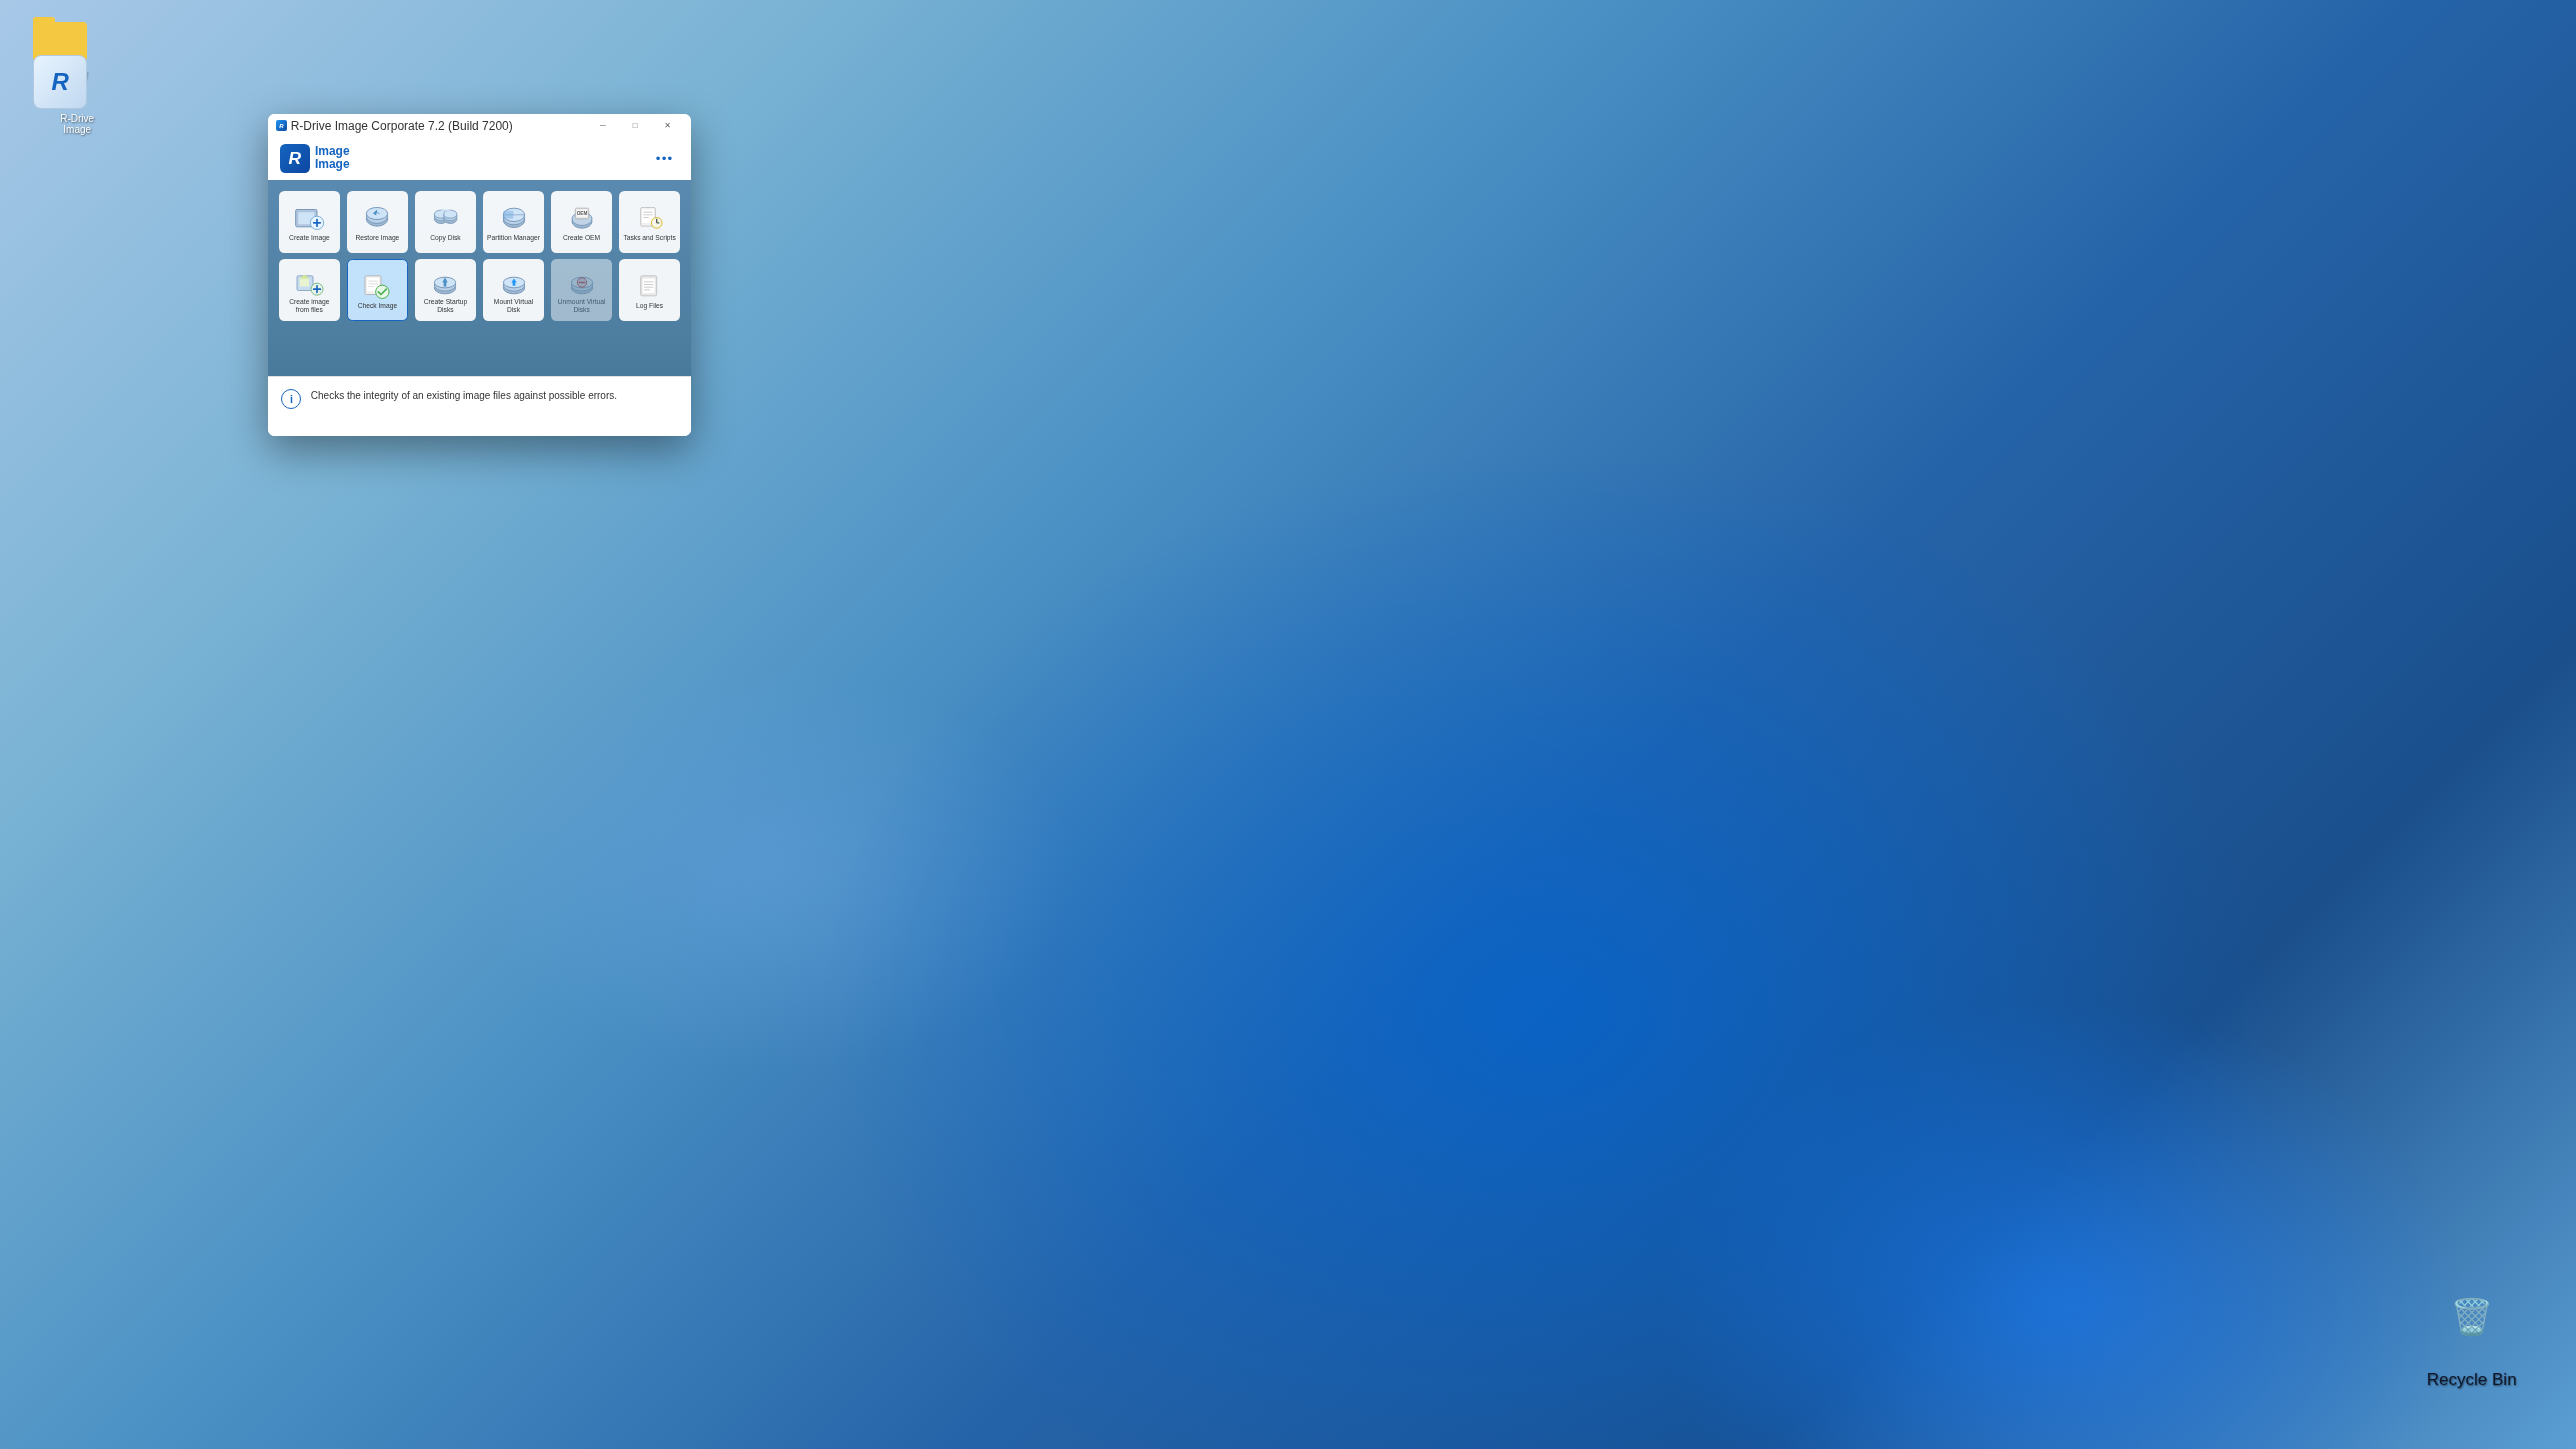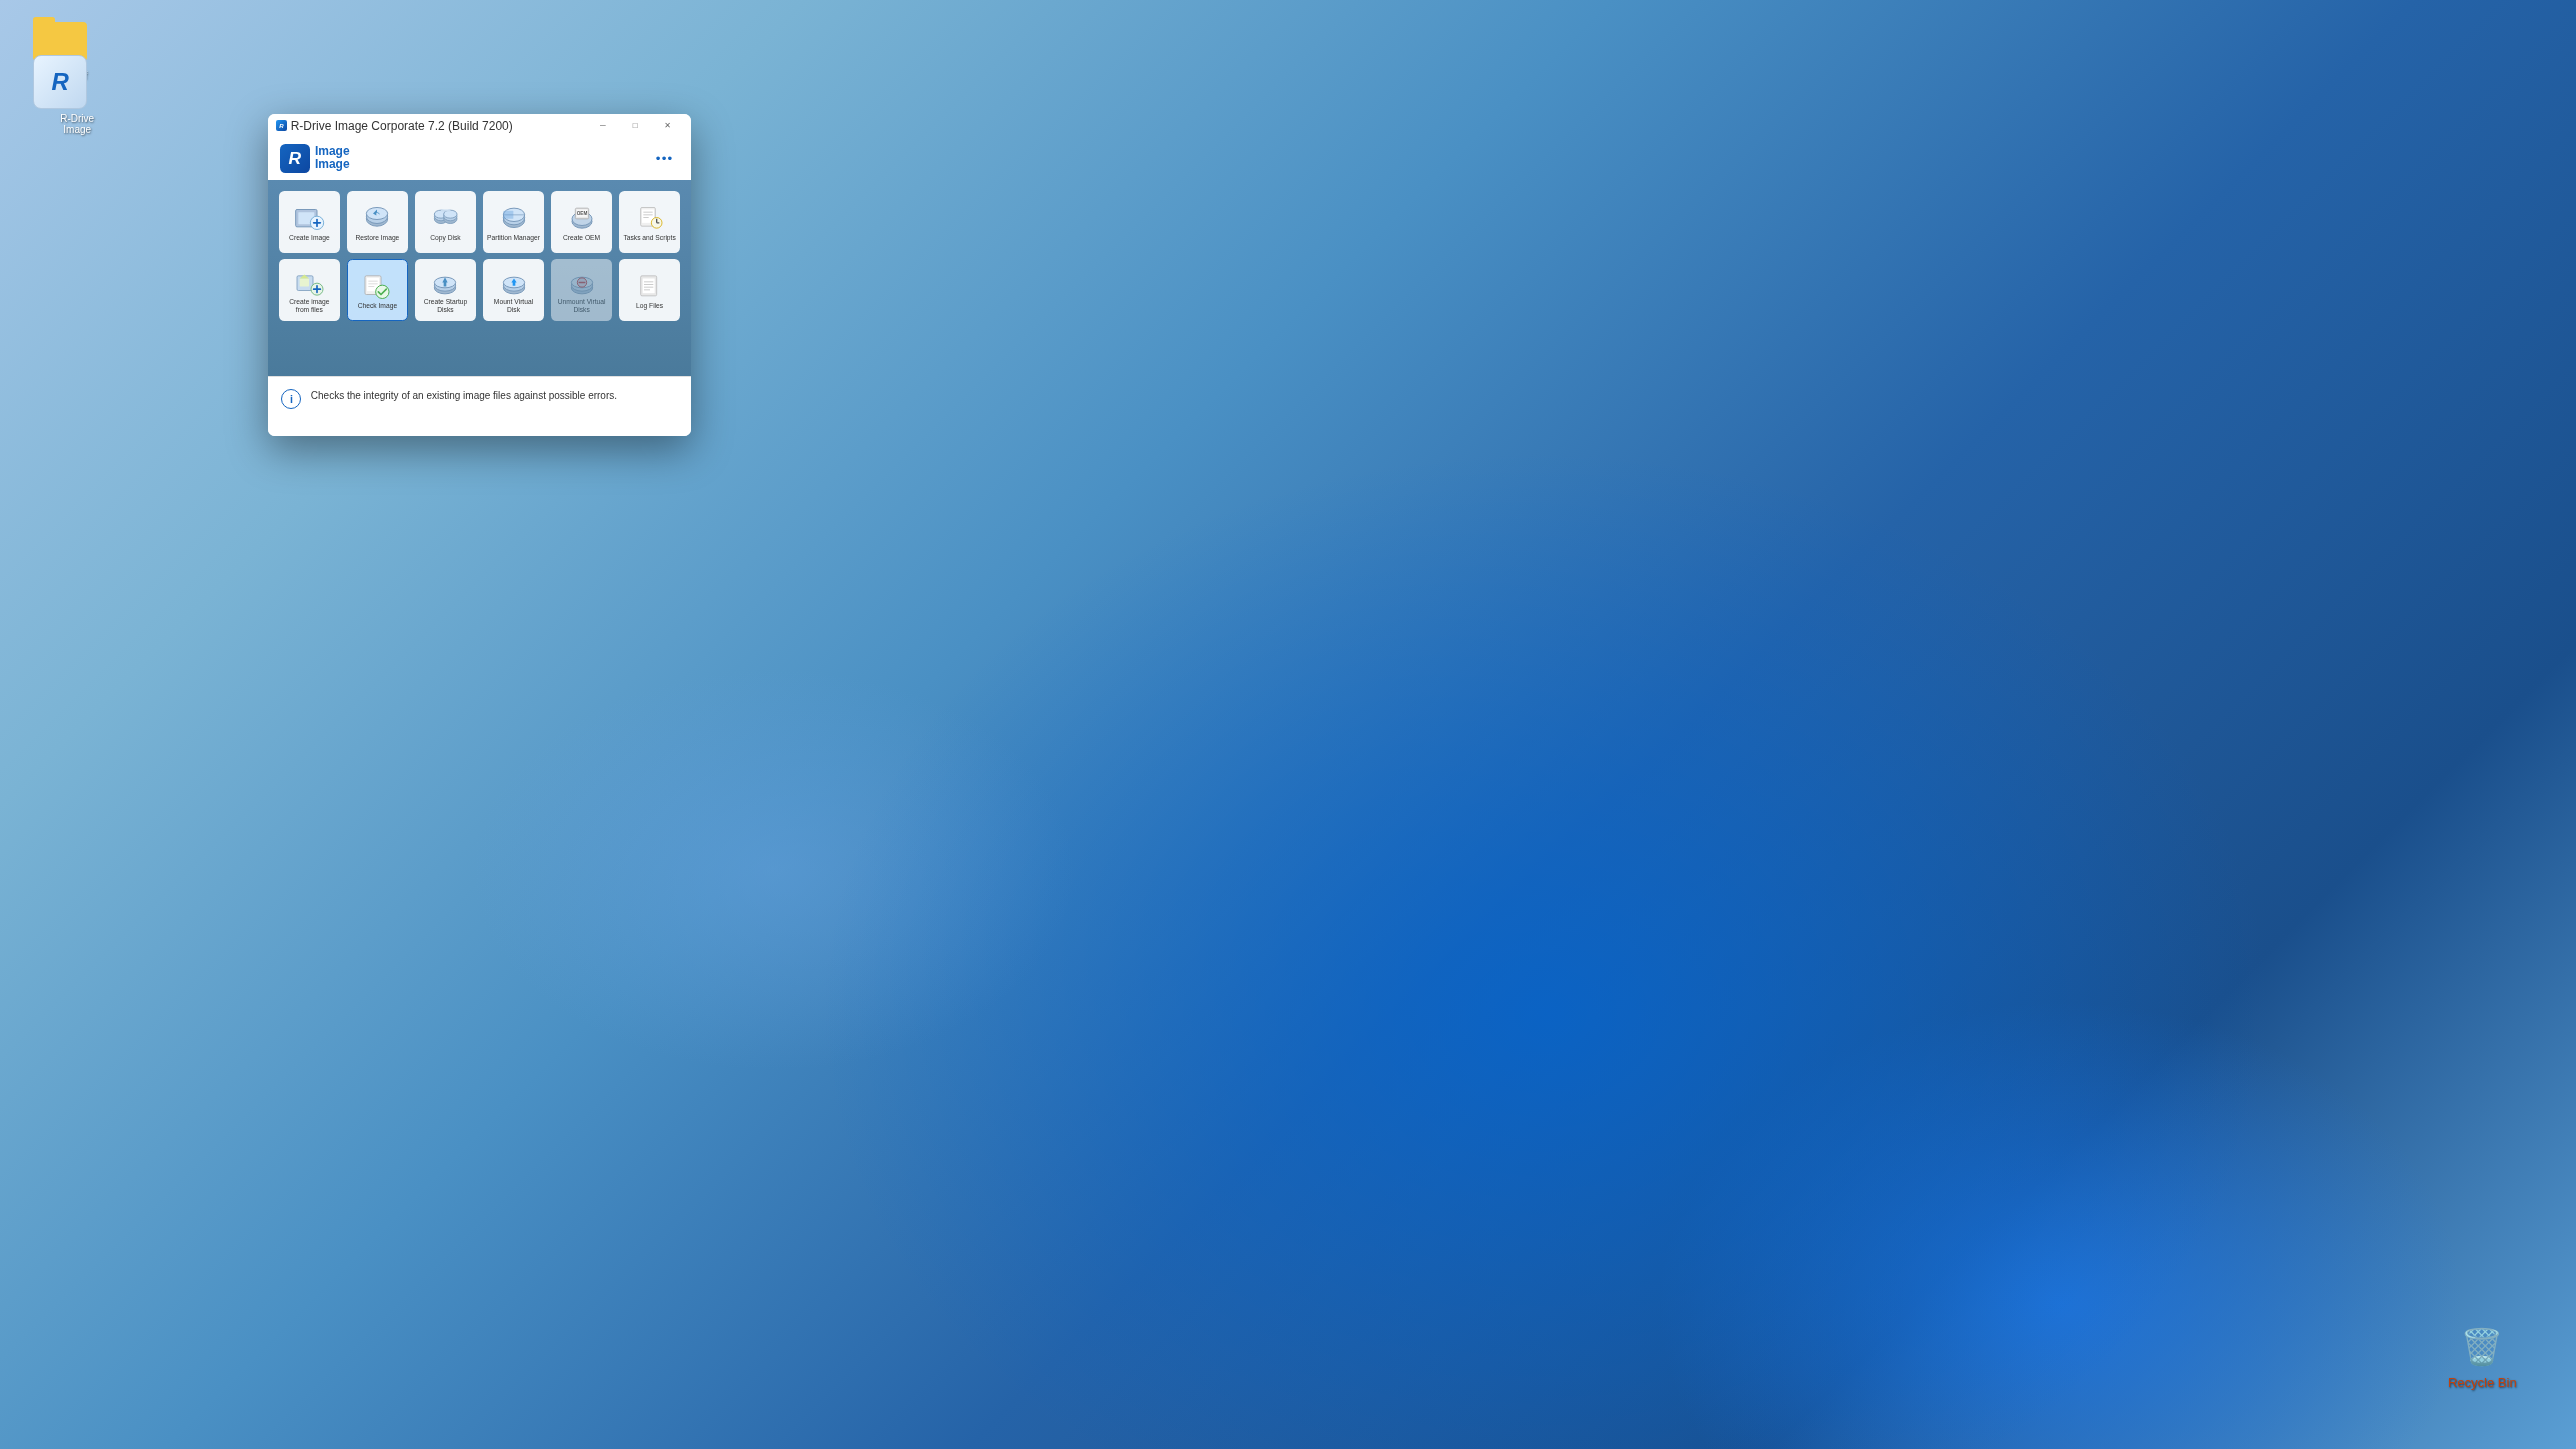--- a/index.html
+++ b/index.html
@@ -105,24 +105,25 @@
     }
     .recycle-bin-icon {
       width: 54px;
       height: 54px;
       display: flex;
       align-items: center;
       justify-content: center;
       font-size: 35px;
     }
     .recycle-bin-label {
-      color: #c2410c;
-      font-size: 13px;
+      color: #0f172a;
+      font-size: 17px;
       text-shadow: 0.7px 0.7px 2px rgba(0,0,0,0.6);
       text-align: center;
+      margin-top: 25px;
     }
 
     
     .app-window {
       position: absolute;
       left: 268px;
       top: 114px;
       width: 423px;
       height: 322px;
       background: white;

